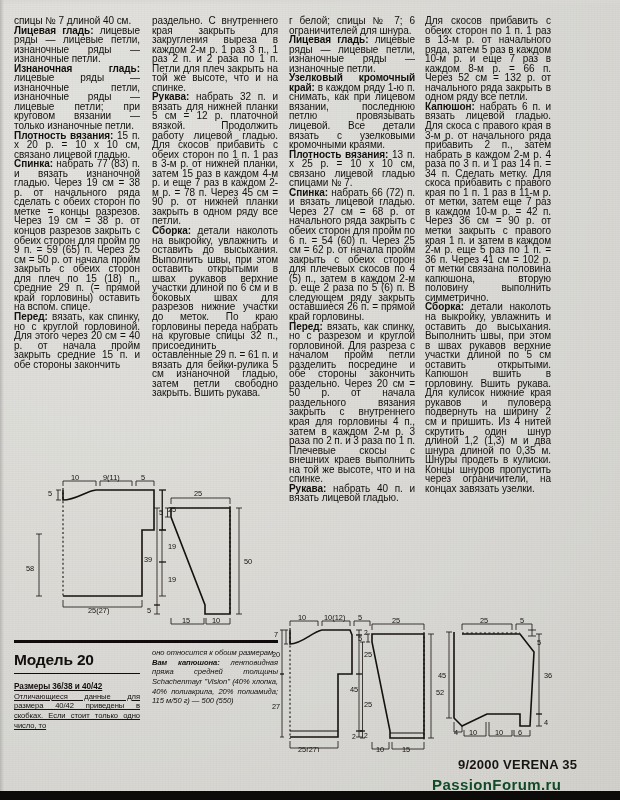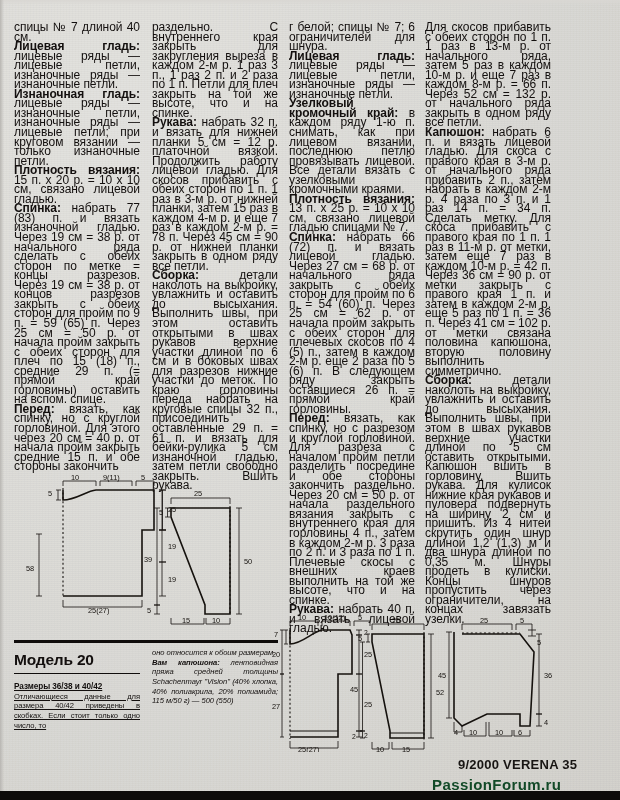--- a/index.html
+++ b/index.html
@@ -32,23 +32,23 @@
   }
   .cols {
     position: absolute;
     left: 0; top: 0;
     width: 620px;
     height: 800px;
     z-index: 2;
   }
   .col {
     position: absolute;
-    top: 23px;
+    top: 16px;
     width: 126px;
-    font-size: 12px;
+    font-size: 10px;
     line-height: 9.55px;
     text-align: justify;
     text-justify: inter-word;
     letter-spacing: -0.05px;
     word-spacing: -0.1px;
     hyphens: manual;
   }
   .col p { margin: 0; }
   .col1 { left: 14px; }
   .col2 { left: 152px; }

